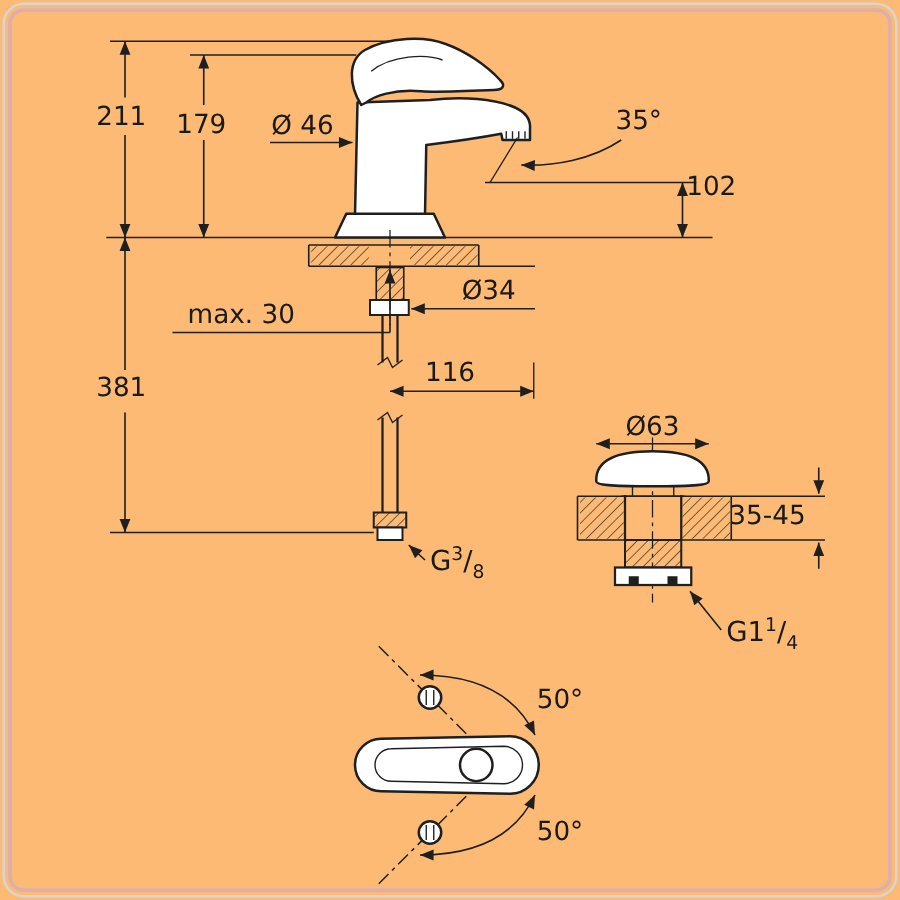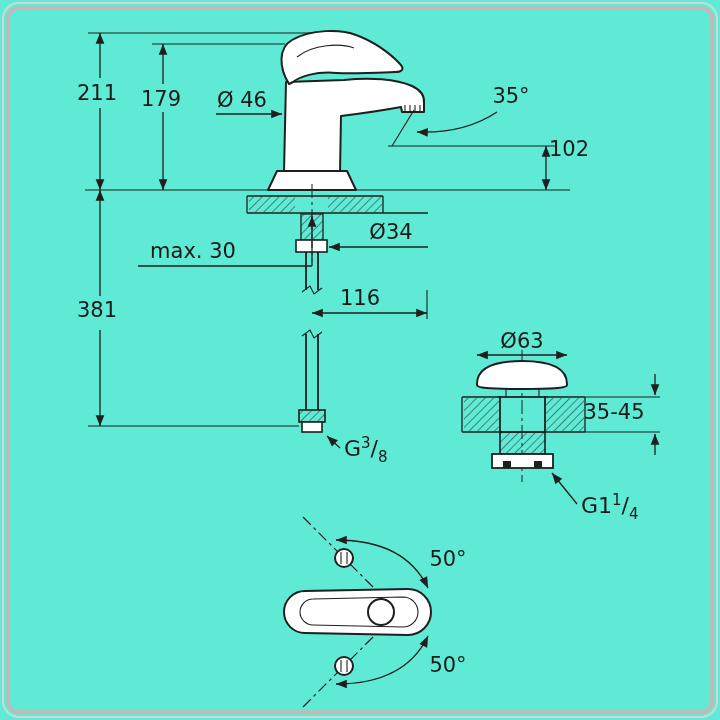--- a/index.html
+++ b/index.html
@@ -1,16 +1,16 @@
 <!DOCTYPE html>
 <html><head>
 <meta charset="utf-8">
 <style>
   html,body{margin:0;padding:0;background:#ffffff;}
-  .page{width:720px;height:720px;position:relative;background:#5eead4;}
+  .page{width:720px;height:720px;position:relative;background:#fdba74;}
   svg{display:block;}
   .ol{fill:#ffffff;stroke:#1f1f1f;stroke-width:2;stroke-linejoin:round;}
   .ln{fill:none;stroke:#1f1f1f;stroke-width:1.8;}
   .thin{fill:none;stroke:#1f1f1f;stroke-width:1.1;}
   .dim{fill:none;stroke:#1f1f1f;stroke-width:1.3;}
   .cl{fill:none;stroke:#1f1f1f;stroke-width:1;stroke-dasharray:14 4 3 4;}
   .dd{fill:none;stroke:#1f1f1f;stroke-width:1.2;stroke-dasharray:11 4 3 4;}
   text{font-family:"DejaVu Sans","Liberation Sans",sans-serif;font-size:21px;fill:#1a1a1a;}
   .big{font-size:22px;}
   .sm{font-size:15px;}

